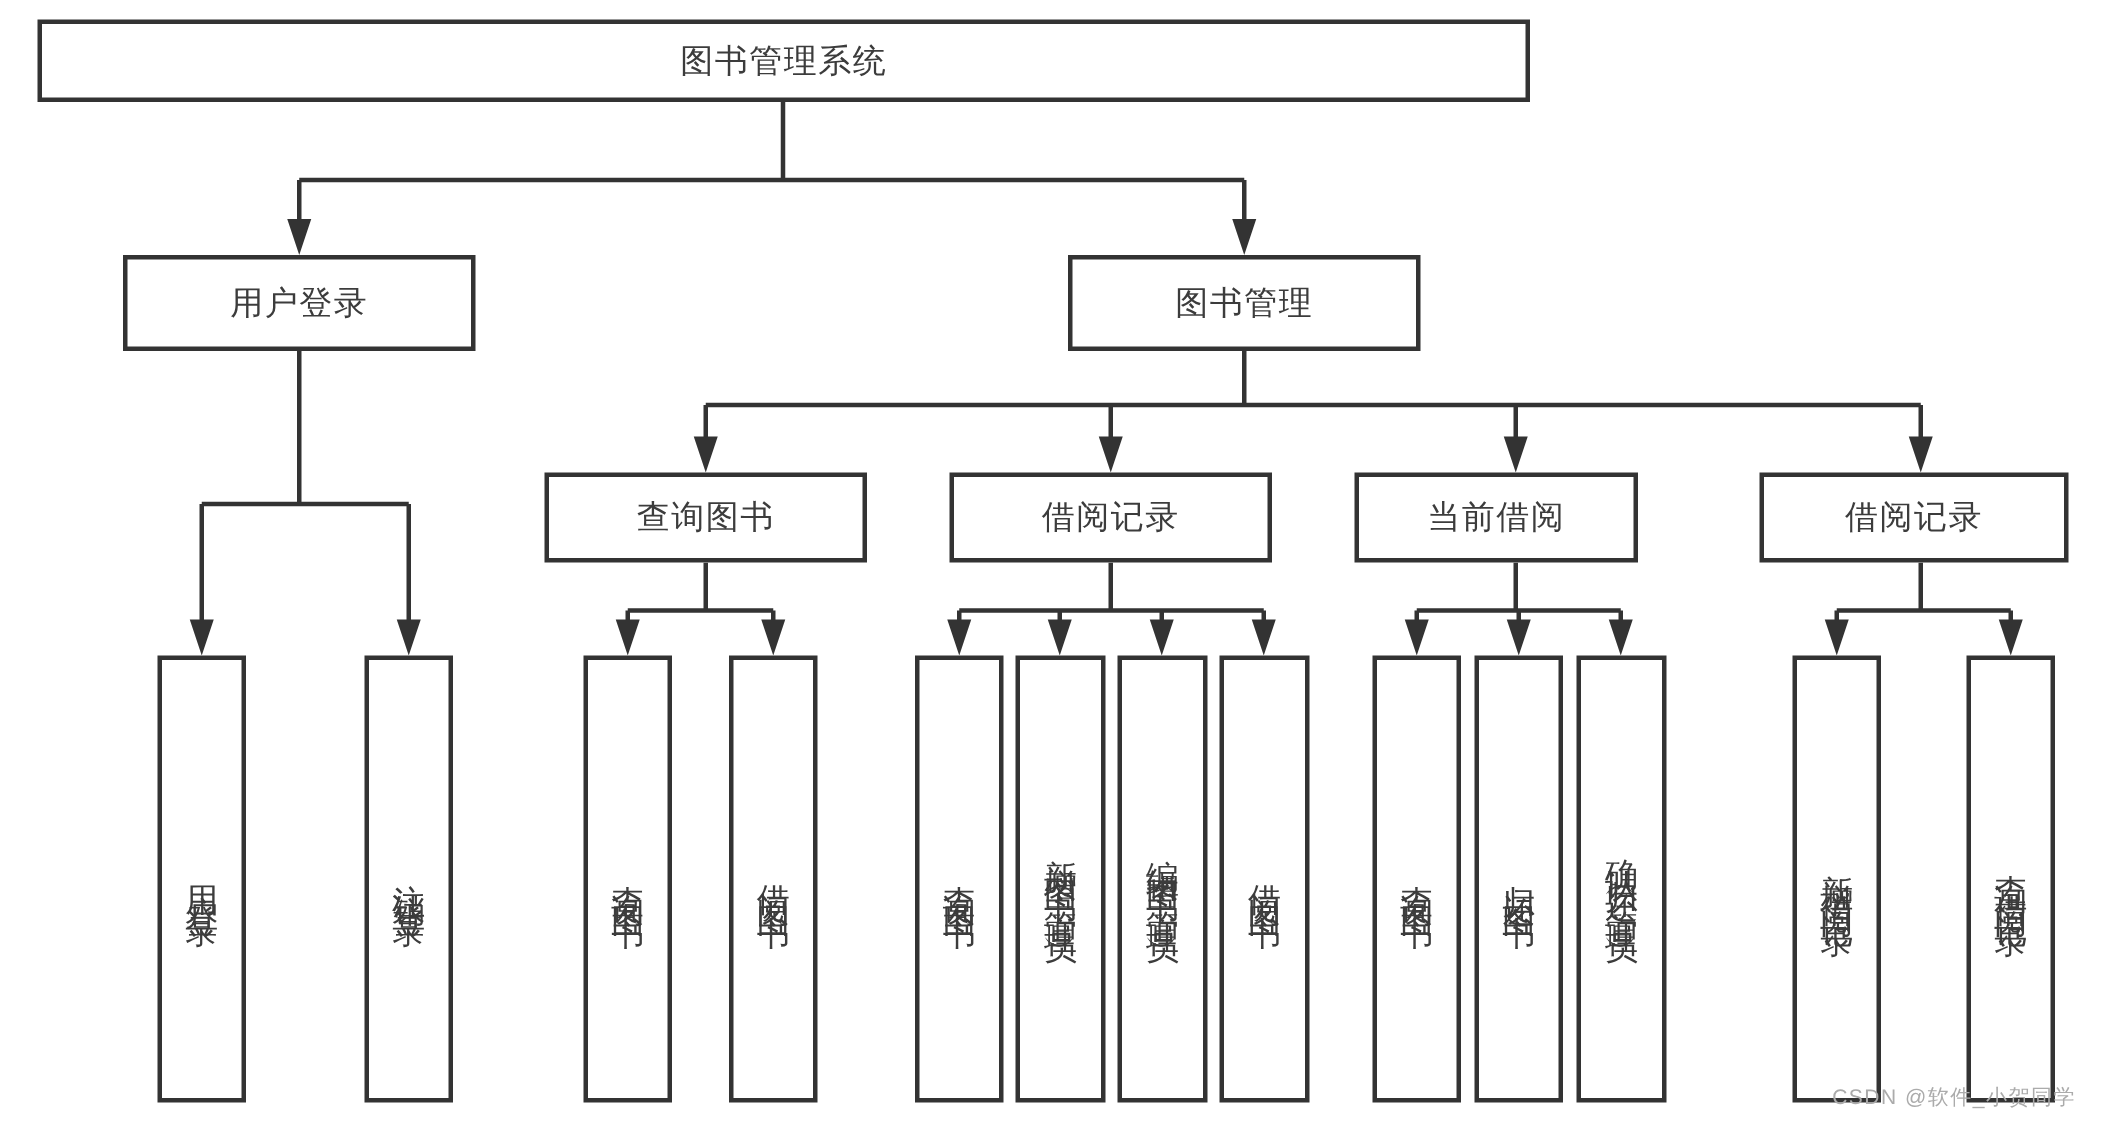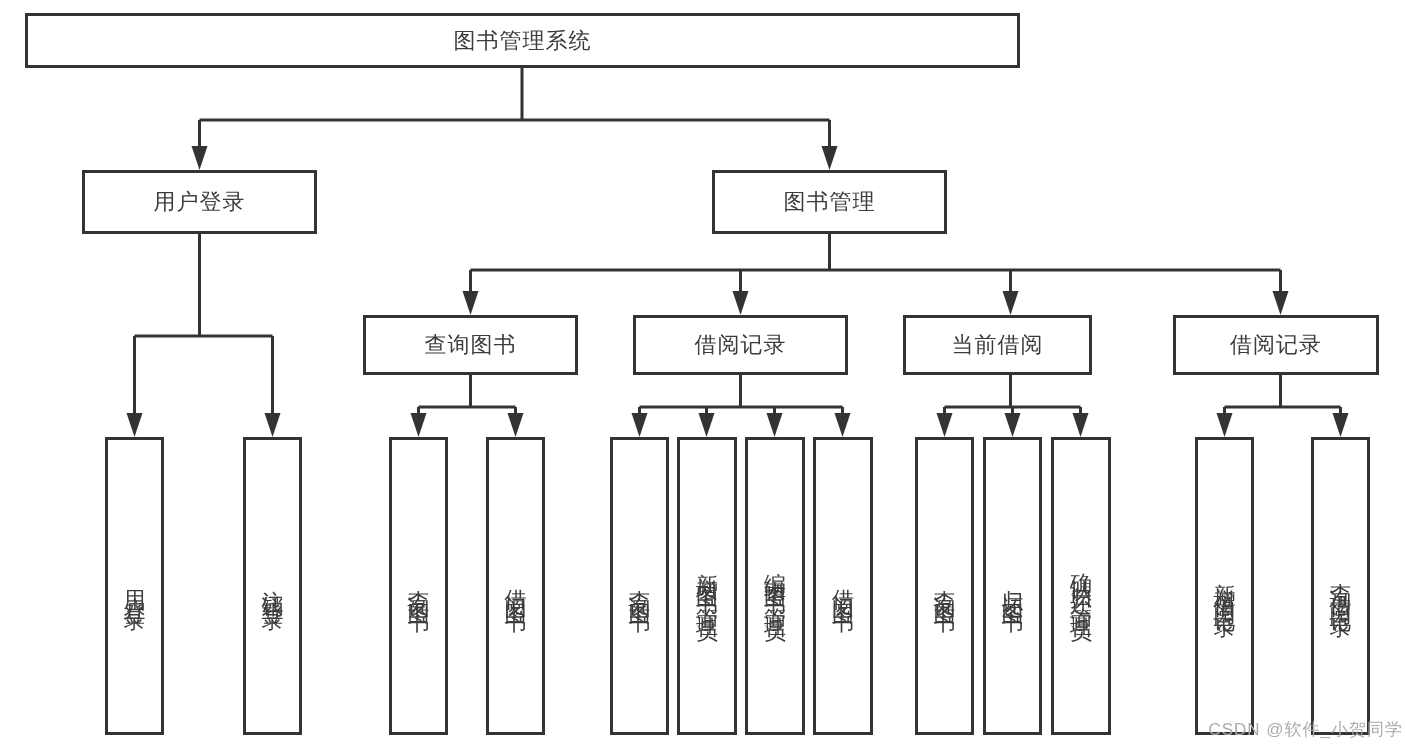--- a/index.html
+++ b/index.html
@@ -35,22 +35,22 @@
   }
   .node.v span{
     writing-mode:vertical-rl;
     text-orientation:mixed;
     font-size:22px;
     letter-spacing:7px;
     line-height:1;
   }
   .watermark{
     position:absolute;
-    right:2px;bottom:6px;
-    font-size:17px;
+    right:21px;bottom:6px;
+    font-size:14px;
     color:var(--watermark);
     letter-spacing:1px;
     z-index:3;
     white-space:nowrap;
   }
 </style>
 </head>
 <body>
 
 <div class="canvas">

